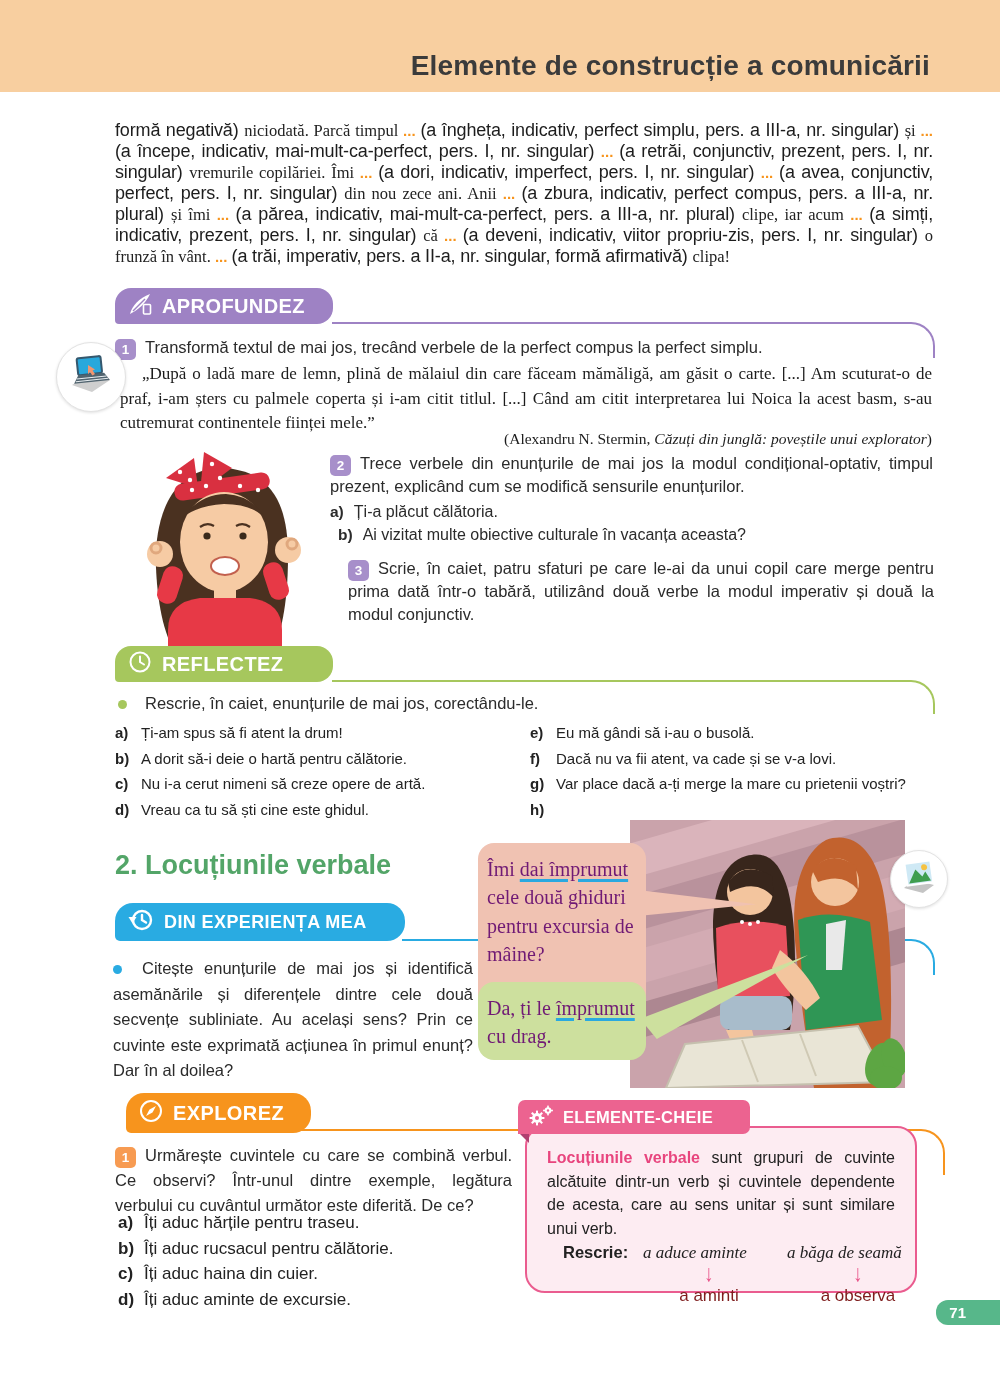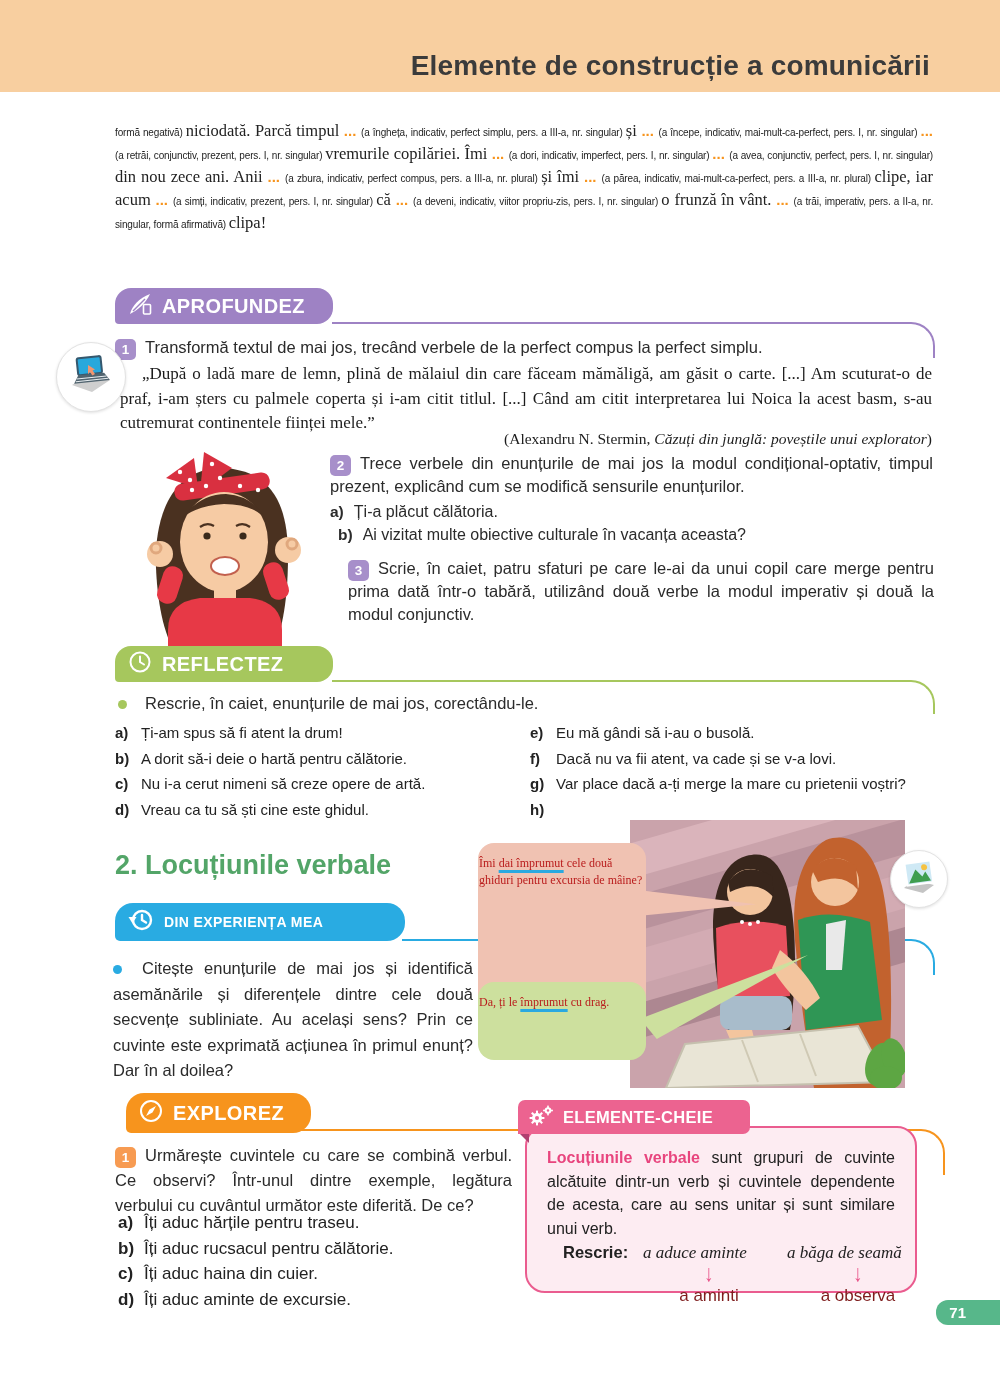--- a/index.html
+++ b/index.html
@@ -13,21 +13,21 @@
   #page{position:relative;width:1000px;height:1373px;background:#fff;overflow:hidden}
   .abs{position:absolute}
 
   
   .banner{left:0;top:0;width:1000px;height:92px;background:var(--peach);display:flex;align-items:center;justify-content:flex-end;padding:40px 70px 0 0;z-index:2}
   .banner h1{font-size:28px;font-weight:bold;color:#3b3b3b;letter-spacing:.2px}
 
   
   .intro{left:115px;top:120px;width:818px;text-align:justify;line-height:21px;color:#222;z-index:2}
   .intro .story{font-family:"Liberation Serif",serif;font-size:16.5px}
-  .intro .gram{font-size:10px;letter-spacing:-.15px;color:#1d1d1d}
+  .intro .gram{font-size:18px;letter-spacing:-.15px;color:#1d1d1d}
   .intro .dots{color:var(--orange);font-weight:bold;font-size:15px}
 
   
   .tab{display:flex;align-items:center;gap:9px;padding:0 16px 0 12px;color:#fff;font-weight:bold;border-radius:16px 16px 16px 4px;z-index:5}
   .tab .lbl{font-size:20px;letter-spacing:.4px}
   .bracket{border-top:2.2px solid;border-right:2.2px solid;border-top-right-radius:24px;z-index:1}
 
   .badge{display:inline-block;width:21px;height:21px;border-radius:5px;color:#fff;font-weight:bold;font-size:13.5px;text-align:center;line-height:21px;margin-right:9px;transform:translateY(1px)}
   .itext{font-size:16.5px;color:#2b2b2b;line-height:23px}
   .item{text-align:justify}
@@ -40,21 +40,21 @@
 
   .dot{display:inline-block;width:9px;height:9px;border-radius:50%;margin-right:18px;vertical-align:middle}
   .rrow{display:flex;gap:9px;line-height:25.5px}
   .rrow b{font-size:15px;color:#222;min-width:17px}
   .rrow span{font-size:15px;color:#222;white-space:nowrap}
 
   .h2green{font-size:27px;font-weight:bold;color:var(--accent-green)}
 
   .exp-par{width:360px;text-align:justify;font-size:16.5px;line-height:25.5px;color:#2b2b2b}
 
-  .bubble{font-family:"Liberation Serif",serif;font-size:12px;line-height:1.42;color:#b91c1c;border-radius:16px;padding:12px 1px;z-index:3}
+  .bubble{font-family:"Liberation Serif",serif;font-size:20px;line-height:1.42;color:#701a75;border-radius:16px;padding:12px 9px;z-index:3}
   .bubble .u{text-decoration:underline;text-decoration-color:var(--underline);text-decoration-thickness:2.5px;text-underline-offset:3px}
 
   .circle-btn{border-radius:50%;background:#fff;border:1px solid #e3e3e3;display:flex;align-items:center;justify-content:center;box-shadow:0 1px 3px rgba(0,0,0,.12);z-index:6}
 
   .keybox{background:var(--pink-light);border:2.5px solid var(--pink-border);border-radius:20px;z-index:3;padding:18px 20px 0}
   .keybody{font-size:16px;line-height:23.5px;text-align:justify;color:#222}
   .keybody .hl{color:#e8457e;font-weight:bold}
   .keytab{display:flex;align-items:center;gap:8px;background:var(--pink);color:#fff;font-weight:bold;border-radius:7px 7px 7px 0;padding:0 14px 0 10px;z-index:5}
   .keytab .lbl{font-size:16.5px;letter-spacing:.3px}
   .ex{position:relative;height:66px;margin-top:3px}
@@ -262,21 +262,21 @@
   <h2 class="abs h2green" style="left:115px;top:850px;z-index:4">2. Locuțiunile verbale</h2>
 
   <div class="abs tab" style="left:115px;top:903px;width:290px;height:38px;background:var(--blue);border-radius:18px 18px 18px 5px">
     <span>
       <svg width="28" height="26" viewBox="0 0 28 26">
         <circle cx="15" cy="13" r="9" fill="none" stroke="#fff" stroke-width="2.4"></circle>
         <path d="M15 8 V13 L19 15.5" fill="none" stroke="#fff" stroke-width="2.4" stroke-linecap="round"></path>
         <polygon points="1.5,10 9.5,10 5.5,16.5" fill="#fff"></polygon>
       </svg>
     </span>
-    <span class="lbl" style="font-size:14px">DIN EXPERIENȚA MEA</span>
+    <span class="lbl" style="font-size:18px">DIN EXPERIENȚA MEA</span>
   </div>
 
   <p class="abs exp-par" style="left:113px;top:956px;z-index:4"><span class="dot" style="background:var(--blue);margin-right:20px"></span><span>Citește enunțurile de mai jos și identifică asemănările și diferențele dintre cele două secvențe subliniate. Au același sens? Prin ce cuvinte este exprimată acțiunea în primul enunț? Dar în al doilea?</span></p>
 
   <div class="abs circle-btn" style="left:890px;top:850px;width:58px;height:58px">
     <span>
       <svg width="42" height="42" viewBox="0 0 42 42">
         <polygon points="6,32 16,24 36,29 25,37" fill="#c4c4c4"></polygon>
         <g transform="rotate(-8 21 18)">
           <rect x="8" y="6" width="26" height="22" fill="#cfe9f5" stroke="#fff" stroke-width="2"></rect>

